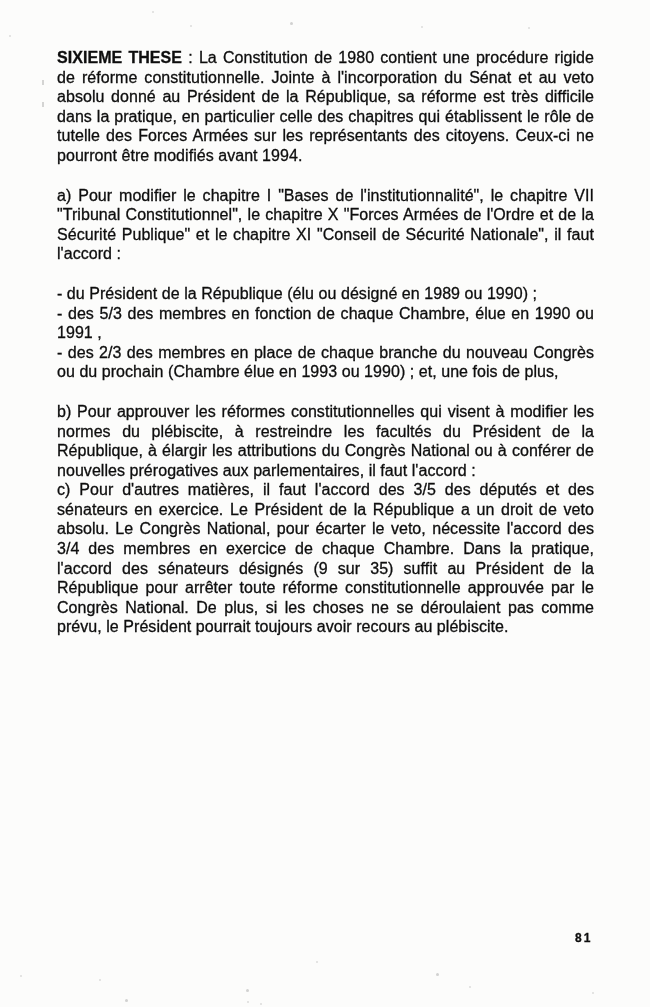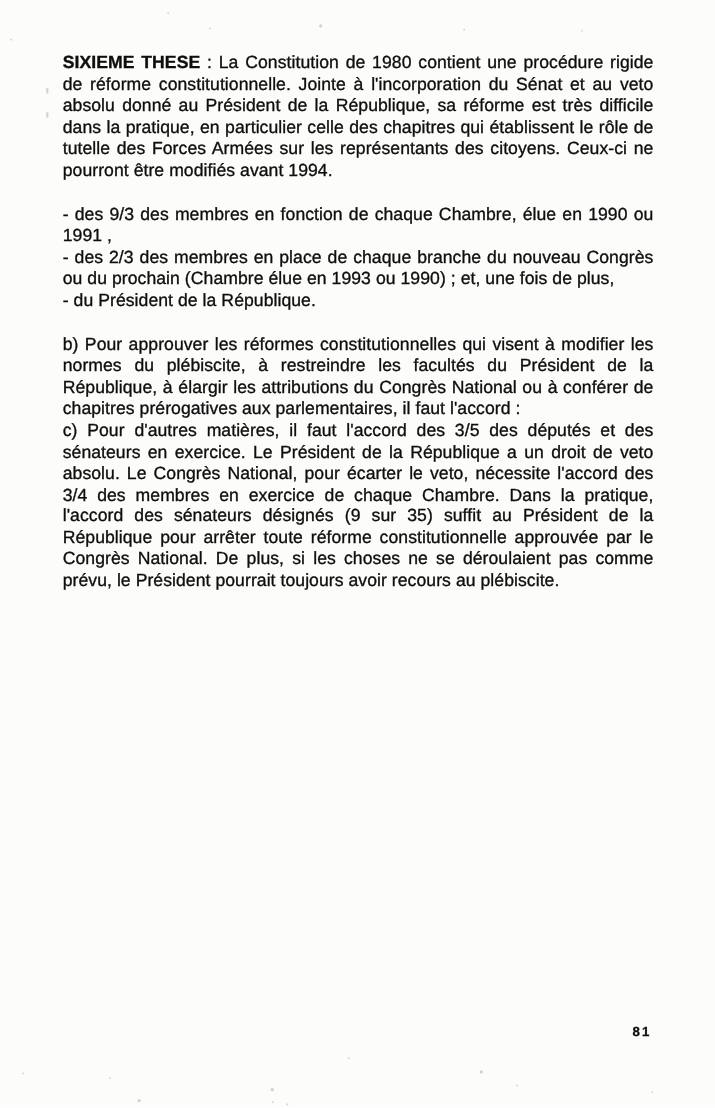--- a/index.html
+++ b/index.html
@@ -73,28 +73,29 @@
 <div class="page">
 
   <div class="text-block">
 
     <p class="para">
       <span class="bold">SIXIEME THESE</span>
       <span>:  La Constitution de 1980 contient une procédure rigide de réforme constitutionnelle. Jointe à l'incorporation du Sénat et au veto absolu donné au Président de la République,  sa réforme est très difficile dans la pratique, en particulier celle des chapitres qui établissent le rôle de tutelle des Forces Armées sur les représentants des citoyens. Ceux-ci ne pourront être modifiés avant 1994.</span>
     </p>
 
 
+    <p class="para">a)  Pour modifier le chapitre I "Bases de l'institutionnalité", le chapitre VII "Tribunal Constitutionnel", le chapitre X "Forces Armées de l'Ordre et de la Sécurité Publique" et le chapitre XI "Conseil de Sécurité Nationale", il faut l'accord :</p>
 
     <div class="para">
-      <div class="list-line">- des 9/3 des membres en fonction de chaque Chambre, élue en 1990 ou 1991 ,</div>
+      <div class="list-line">- du Président de la République (élu ou désigné en 1989 ou 1990) ;</div>
+      <div class="list-line">- des 5/3 des membres en fonction de chaque Chambre, élue en 1990 ou 1991 ,</div>
       <div class="list-line">- des 2/3 des membres en place de chaque branche du nouveau Congrès ou du prochain (Chambre élue en 1993 ou 1990) ; et, une fois de plus,</div>
-      <div class="list-line">- du Président de la République.</div>
     </div>
 
-    <p class="para no-bottom">b) Pour approuver les réformes constitutionnelles qui visent à modifier les normes du plébiscite, à restreindre les facultés du Président de la République, à élargir les attributions du Congrès National ou à conférer de chapitres prérogatives aux parlementaires, il faut l'accord :</p>
+    <p class="para no-bottom">b) Pour approuver les réformes constitutionnelles qui visent à modifier les normes du plébiscite, à restreindre les facultés du Président de la République, à élargir les attributions du Congrès National ou à conférer de nouvelles prérogatives aux parlementaires, il faut l'accord :</p>
 
     <p class="para">c) Pour d'autres matières, il faut l'accord des 3/5 des députés et des sénateurs en exercice.  Le Président de la République a un droit de veto absolu.  Le Congrès National, pour écarter le veto, nécessite l'accord des 3/4 des membres en exercice de chaque Chambre.  Dans la pratique, l'accord des sénateurs désignés (9 sur 35) suffit au Président de la République pour arrêter toute réforme constitutionnelle approuvée par le Congrès National.  De plus, si les choses ne se déroulaient pas comme prévu, le Président pourrait toujours avoir recours au plébiscite.</p>
 
 
   </div>
 
   <div class="page-number">81</div>
 
   <div class="speck small" style="left:152px; top:11px;"></div>
   <div class="speck small" style="left:190px; top:25px;"></div>

